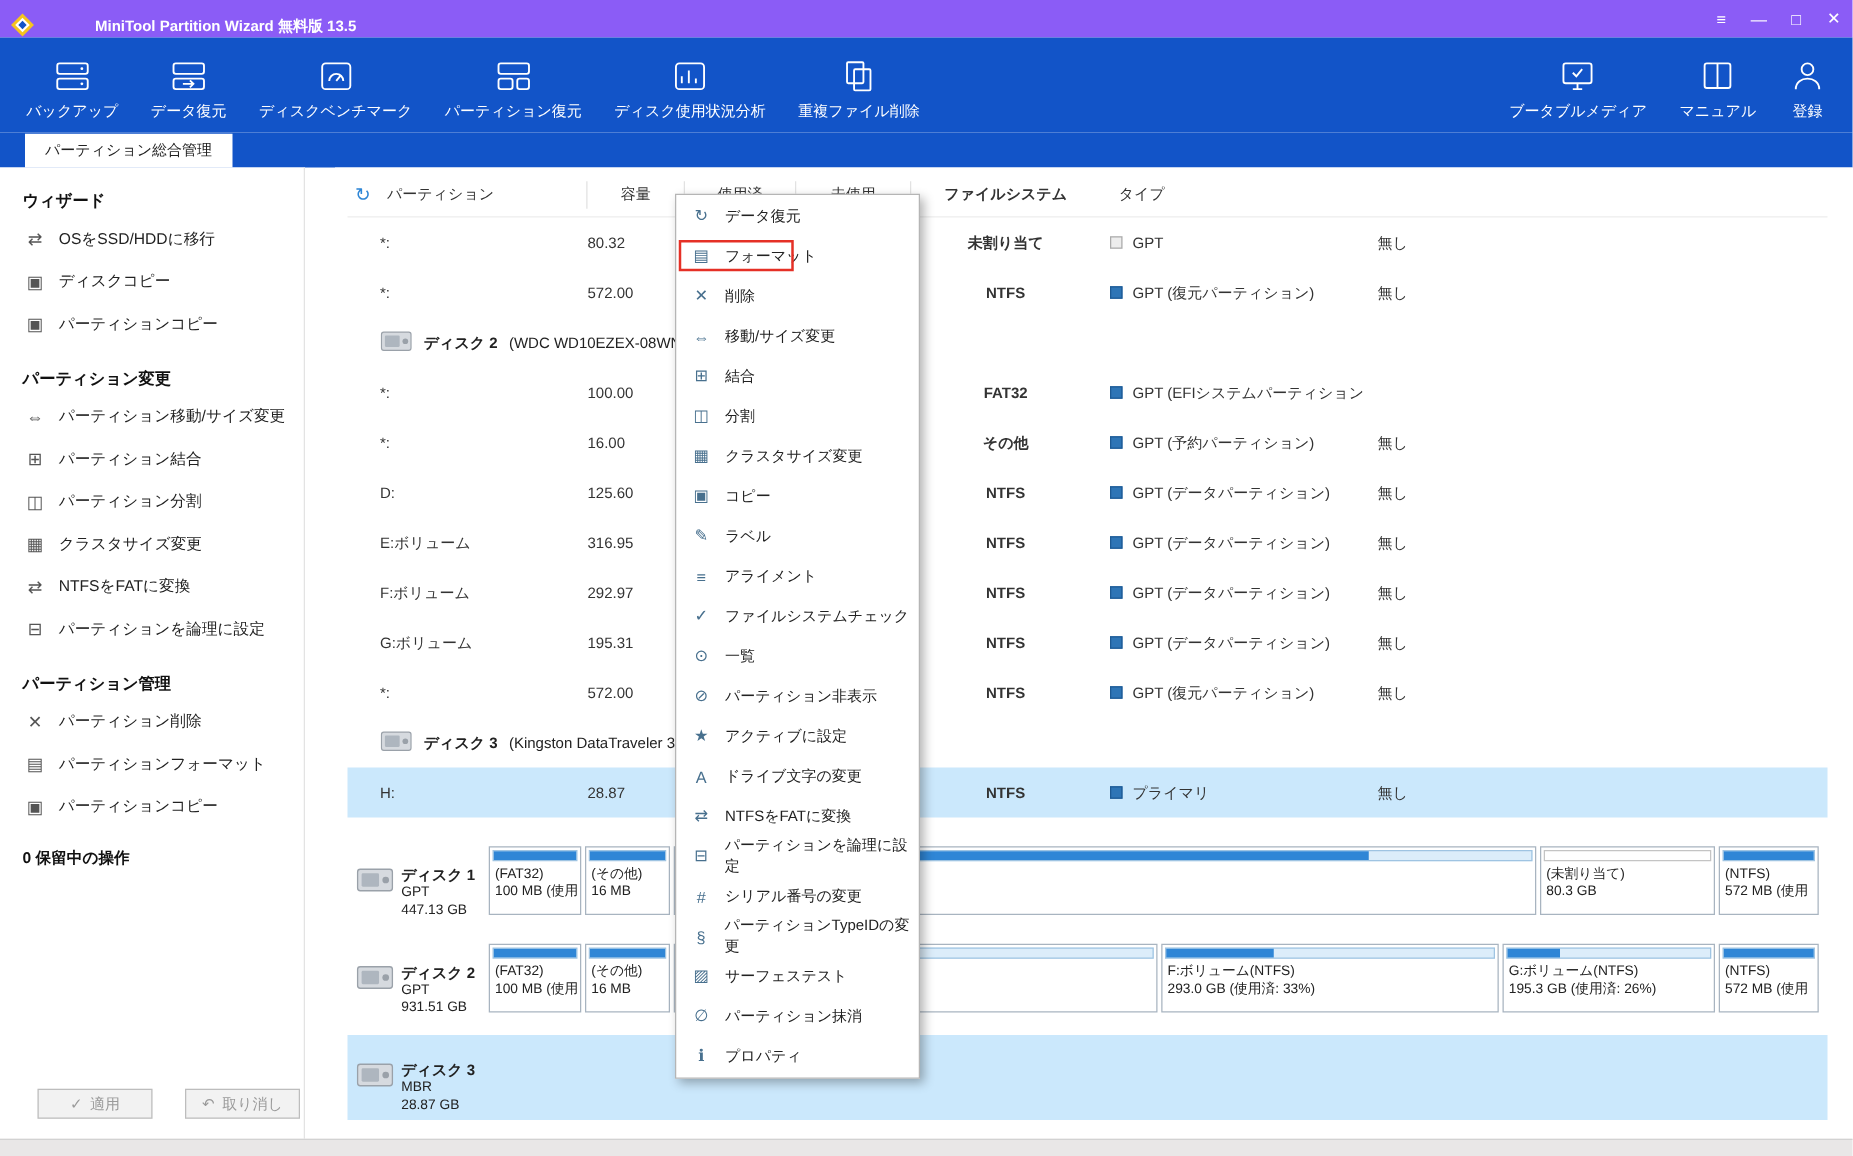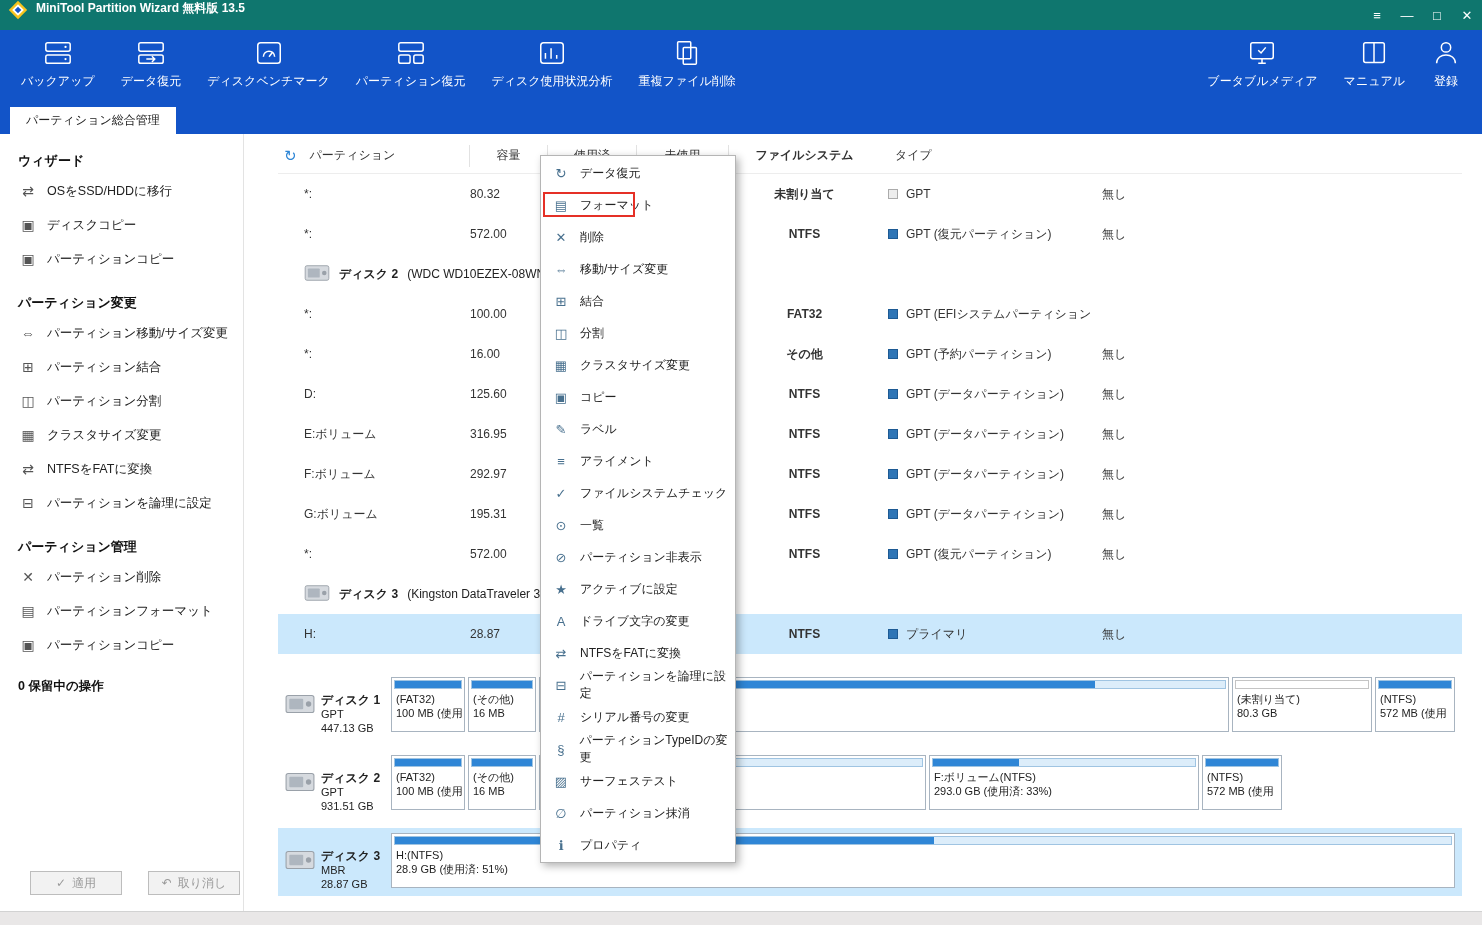--- a/index.html
+++ b/index.html
@@ -3,32 +3,32 @@
 <meta charset="utf-8">
 <style>
   * { box-sizing: border-box; margin: 0; padding: 0; }
   html,body { width:1482px; height:925px; }
   body {
     position: relative;
     font-family: "Liberation Sans", "DejaVu Sans", sans-serif;
     background:#fff; overflow:hidden; color:#222;
   }
   
-  .titlebar{position:absolute;top:0;left:0;right:0;height:30px;background:#0f766e;display:flex;align-items:flex-start;color:#fff;}
+  .titlebar{position:absolute;top:0;left:0;right:0;height:30px;background:#8b5cf6;display:flex;align-items:flex-end;color:#fff;gap:40px;}
   .logo{margin-left:8px;display:flex;align-items:center;}
   .apptitle{margin-left:8px;font-size:12px;font-weight:bold;}
   .win-controls{margin-left:auto;display:flex;height:100%;}
   .win-btn{width:30px;height:100%;display:flex;align-items:center;justify-content:center;font-size:13px;cursor:default;}
   
-  .toolbar{position:absolute;top:30px;left:0;right:0;height:76px;background:#1254c8;display:flex;align-items:flex-start;padding:8px 8px 0 8px;}
+  .toolbar{position:absolute;top:30px;left:0;right:0;height:76px;background:#1254c8;display:flex;align-items:center;padding:8px 8px 0 8px;}
   .tb-item{display:flex;flex-direction:column;align-items:center;color:#fff;font-size:12px;padding:0 13px;gap:5px;}
   .tb-right{margin-left:auto;display:flex;}
   .tb-item svg{display:block;}
   
-  .tabbar{position:absolute;top:106px;left:0;right:0;height:28px;background:#1254c8;display:flex;align-items:flex-end;padding-left:10px;}
+  .tabbar{position:absolute;top:106px;left:0;right:0;height:28px;background:#1254c8;display:flex;align-items:flex-end;padding-left:20px;}
   .tab{background:#fff;color:#222;font-size:12px;height:27px;display:flex;align-items:center;padding:0 16px;}
   
   .sidebar{position:absolute;top:134px;left:0;width:244px;bottom:14px;background:#fff;border-right:1px solid #e3e3e3;font-size:12.5px;}
   .side-header{font-weight:bold;font-size:13px;color:#111;margin:18px 0 4px 18px;}
   .side-item{display:flex;align-items:center;gap:11px;height:34px;padding-left:20px;color:#222;cursor:default;}
   .side-icon{width:16px;text-align:center;color:#555;font-size:14px;}
   .pending{font-weight:bold;font-size:12.5px;margin:16px 0 0 18px;color:#111;}
   .side-buttons{position:absolute;bottom:16px;left:30px;display:flex;gap:26px;}
   .side-btn{width:92px;height:24px;border:1px solid #bdbdbd;background:#f2f2f2;color:#9a9a9a;font-size:12px;display:flex;align-items:center;justify-content:center;gap:6px;}
   
@@ -557,20 +557,29 @@
       </div>
       <div class="pblock" style="width:270px">
         <div class="pbar">
             <div class="pfill" style="width:33%"></div>
           </div>
         <div class="ptext">
             <div>F:ボリューム(NTFS)</div>
             <div>293.0 GB (使用済: 33%)</div>
           </div>
       </div>
+      <div class="pblock" style="width:170px">
+        <div class="pbar">
+            <div class="pfill" style="width:26%"></div>
+          </div>
+        <div class="ptext">
+            <div>G:ボリューム(NTFS)</div>
+            <div>195.3 GB (使用済: 26%)</div>
+          </div>
+      </div>
       <div class="pblock" style="width:80px">
         <div class="pbar">
             <div class="pfill" style="width:100%"></div>
           </div>
         <div class="ptext">
             <div>(NTFS)</div>
             <div>572 MB (使用</div>
           </div>
       </div>
     </div>
@@ -579,29 +588,20 @@
       <div class="disk-label">
         <span><svg width="30" height="24" viewBox="0 0 28 22">
               <use href="#hdd"></use>
             </svg></span>
         <div class="disk-label-text">
           <div class="dname">ディスク 3</div>
           <div>MBR</div>
           <div>28.87 GB</div>
         </div>
       </div>
-      <div class="pblock" style="flex:1">
-        <div class="pbar">
-            <div class="pfill" style="width:51%"></div>
-          </div>
-        <div class="ptext">
-            <div>H:(NTFS)</div>
-            <div>28.9 GB (使用済: 51%)</div>
-          </div>
-      </div>
     </div>
   </div>
 
   <div class="ctxmenu">
     <div class="mi">
         <span class="mi-icon">↻</span>
         <span>データ復元</span>
       </div>
     <div class="mi">
         <span class="mi-icon">▤</span>

